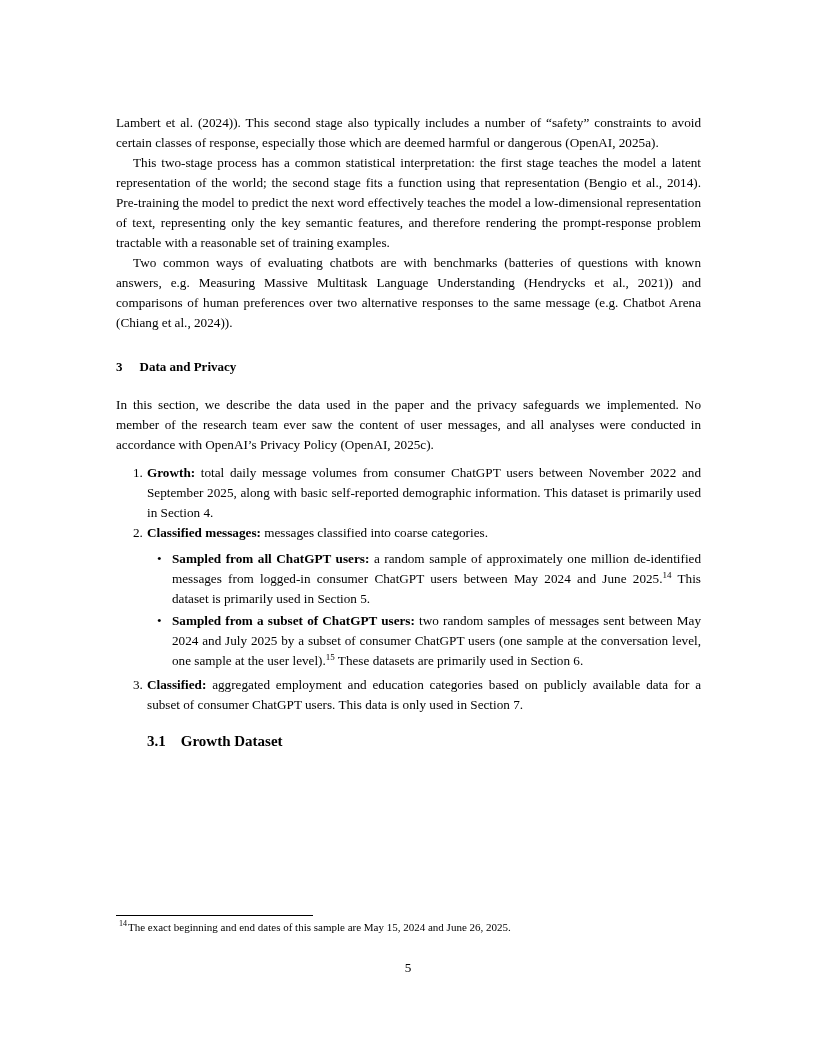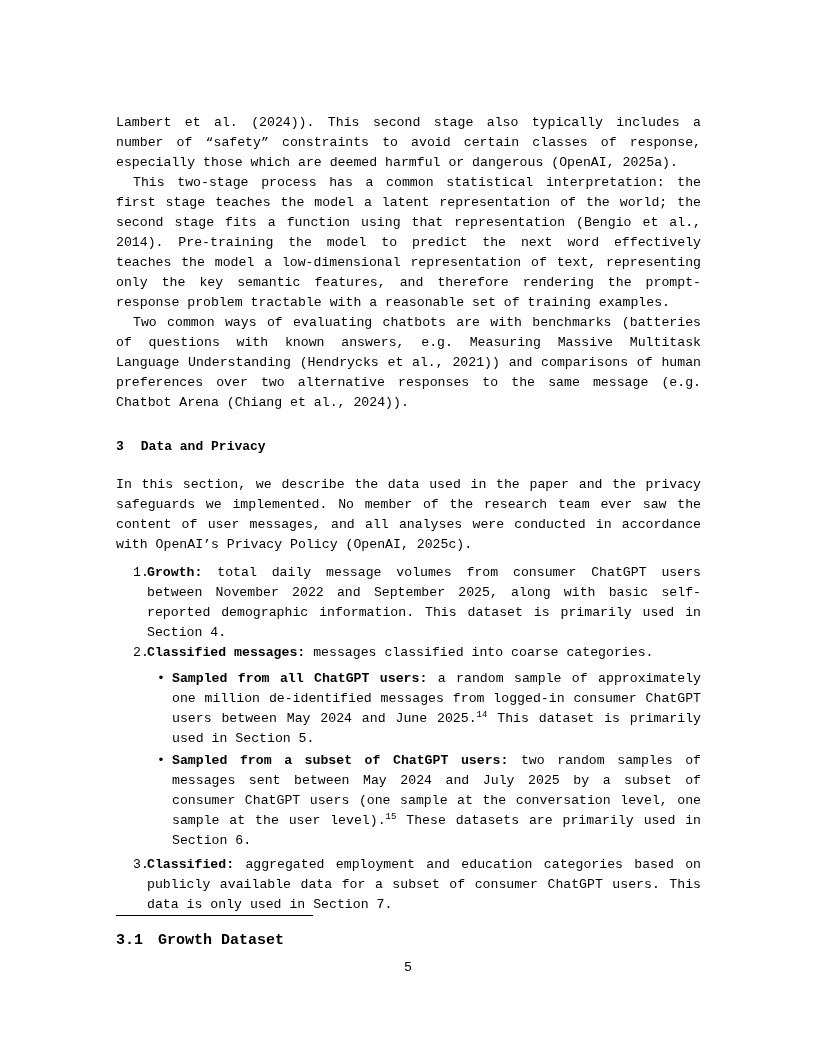--- a/index.html
+++ b/index.html
@@ -2,21 +2,21 @@
 <html><head>
 <meta charset="utf-8">
 <style>
   html, body { margin: 0; padding: 0; background: #ffffff; }
   .page {
     position: relative;
     width: 757px;
     height: 1056px;
     background: #ffffff;
     color: #000000;
-    font-family: Liberation Mono, monospace;
+    font-family: Liberation Serif, serif;
     overflow: hidden;
   }
   .content {
     position: absolute;
     left: 116px;
     top: 113px;
     width: 585px;
     font-size: 13.2px;
     line-height: 20px;
     text-align: justify;
@@ -36,21 +36,21 @@
     text-align: left;
   }
   h1.section-heading .sec-num { margin-right: 17px; }
   h2.subsection-heading {
     font-size: 15px;
     line-height: 20px;
     font-weight: bold;
     margin: 16px 0 14px 0;
     text-align: left;
   }
-  h2.subsection-heading .sec-num { margin-right: 15px; }
+  h2.subsection-heading .sec-num { margin-right: 15px; margin-left: 31px; }
   .enum-list { margin: 8px 0; }
   .enum-item { display: flex; margin: 0; }
   .enum-item + .enum-item { margin-top: 0px; }
   .enum-num {
     flex: none;
     width: 14px;
     margin-left: 17px;
     text-align: left;
   }
   .enum-body { flex: 1; text-align: justify; }
@@ -141,16 +141,17 @@
     </div>
 
 
     <h2 class="subsection-heading"><span class="sec-num">3.1</span><span>Growth Dataset</span></h2>
 
 
   </div>
 
   <div class="footnotes">
     <div class="footnote-rule"></div>
+    <div class="footnote"><sup>14</sup><span>The exact beginning and end dates of this sample are May 15, 2024 and June 26, 2025.</span></div>
   </div>
 
   <div class="page-number">5</div>
 </div>
 
 </body></html>

